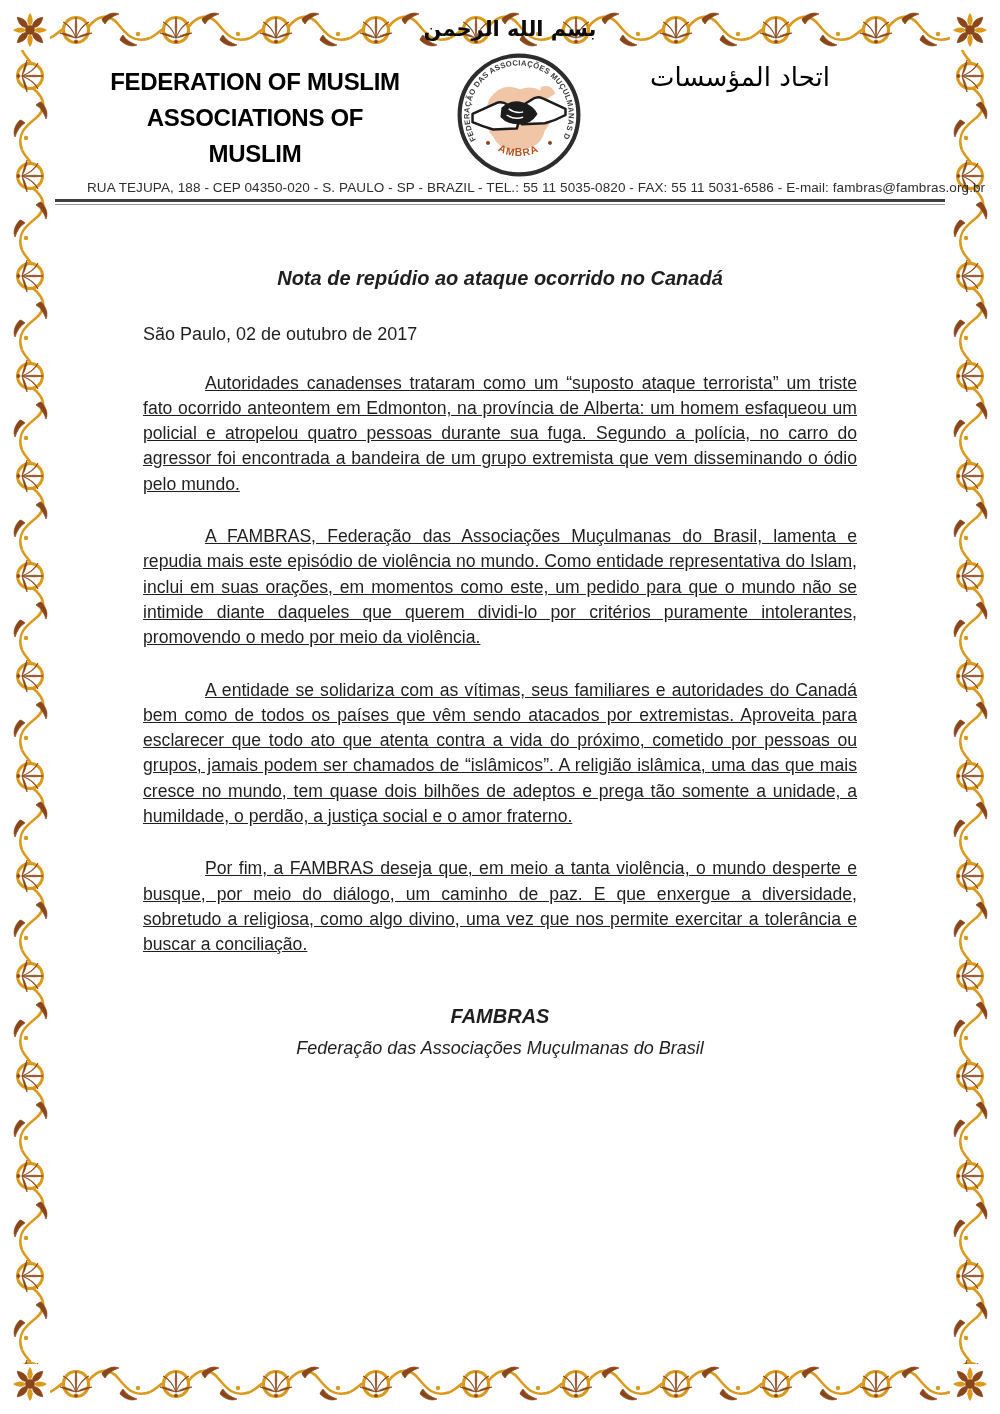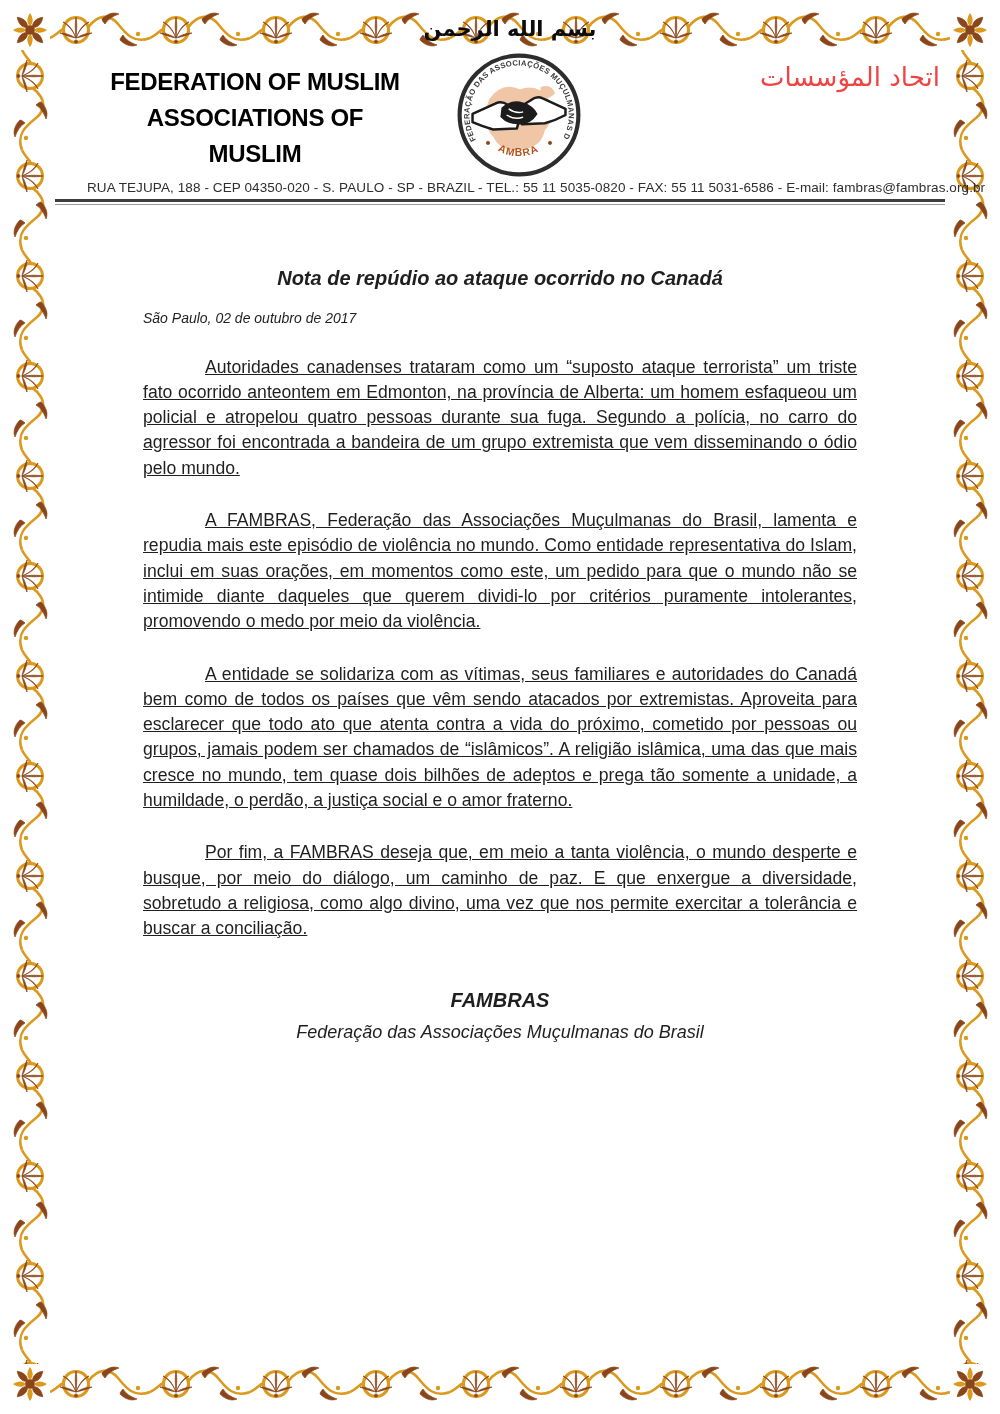--- a/index.html
+++ b/index.html
@@ -29,31 +29,31 @@
   .org-name{position:absolute; left:75px; top:64px; width:360px; text-align:center;
     font-weight:bold; font-size:24px; line-height:36px; letter-spacing:-.3px; color:#000000;}
   .bismillah{position:absolute; left:408px; top:8px; width:204px; text-align:center;
     direction:rtl; font-family:"DejaVu Sans", sans-serif; font-weight:bold;
     font-size:21px; line-height:42px; color:#0c0c0c;}
   .logo{position:absolute; left:456px; top:52px; width:126px; height:126px;}
   .ring-text{font-family:"Liberation Sans", sans-serif; font-size:7.5px; font-weight:bold;
     letter-spacing:.3px; fill:#3b3b3b;}
   .wordmark-text{font-family:"Liberation Sans", sans-serif; font-size:10px; font-weight:bold;
     letter-spacing:1px; fill:var(--wordmark);}
-  .arabic-name{position:absolute; left:650px; top:58px; width:290px; text-align:right;
-    direction:rtl; font-family:"DejaVu Sans", sans-serif; font-size:26px; line-height:39px; color:#ef4444;}
+  .arabic-name{position:absolute; left:650px; top:58px; width:290px; text-align:left;
+    direction:rtl; font-family:"DejaVu Sans", sans-serif; font-size:26px; line-height:39px; color:#000000;}
   .address{position:absolute; left:55px; top:180px; width:890px; text-align:center;
     font-size:13.5px; letter-spacing:.1px; color:#2e2e2e; white-space:nowrap;margin-left:32px;}
   .divider{position:absolute; left:55px; top:199px; width:890px; height:2px;
     border-top:3px solid #3e3e3e; border-bottom:1px solid #9a9a9a;}
   
   .letter{position:absolute; left:143px; top:266px; width:714px;
     font-size:17.6px; line-height:25.3px;}
-  .title{text-align:center; font-weight:bold; font-style:italic; font-size:20px; margin:0 0 15px;}
-  .dateline{font-style:italic; font-size:14px; margin:0 0 23px;}
+  .title{text-align:center; font-weight:bold; font-style:italic; font-size:20px; margin:0 0 31px;}
+  .dateline{font-size:18px; margin:0 0 23px;}
   .letter p{margin:0 0 27px; text-indent:62px; text-align:justify;text-decoration:underline;}
   .signature{margin-top:46px; text-align:center;}
   .sig-name{font-weight:bold; font-style:italic; font-size:20px; margin-bottom:7px;}
   .sig-org{font-style:italic; font-size:18px;}
   .defs-svg{position:absolute; width:0; height:0;}
 </style>
 </head>
 <body>
 
 <div class="page">

